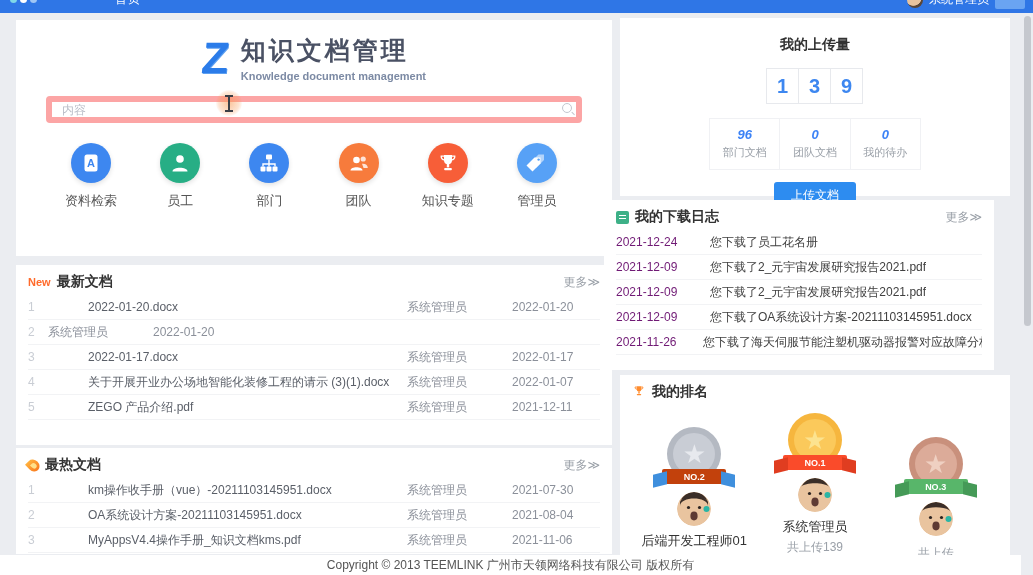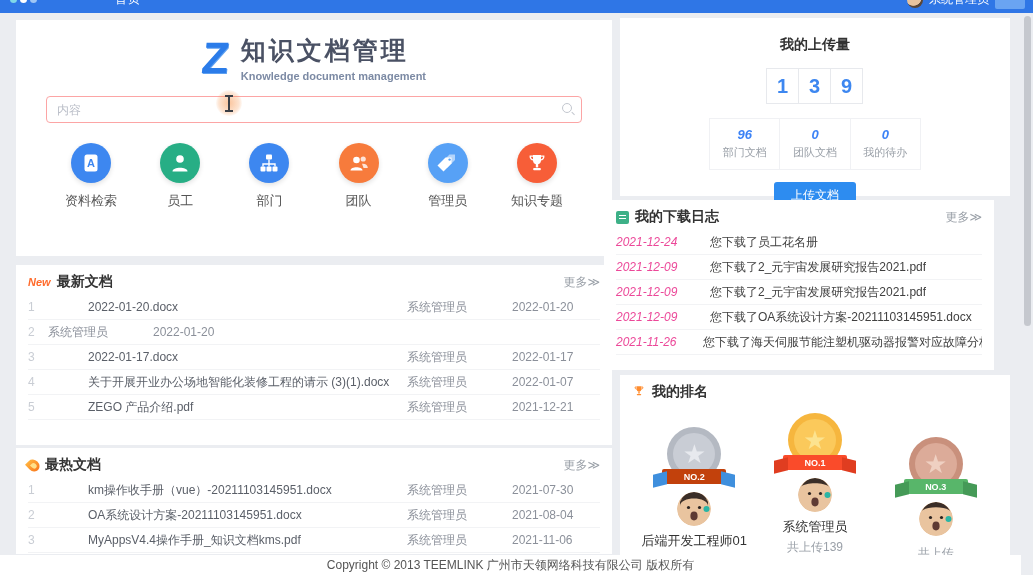--- a/index.html
+++ b/index.html
@@ -27,21 +27,21 @@
   .card { position:absolute; background:#fff; }
 
   
   .card-hero { left:16px; top:20px; width:596px; height:236px; }
   .brand { display:flex; justify-content:center; align-items:center; gap:12px; padding-top:14px; }
   .logo-z { font-size:44px; font-weight:bold; color:#2b7ce9; line-height:.9;
     transform:skewX(-6deg); text-shadow:1px 1px 0 #5ea0f0; }
   .brand-text .t1 { font-size:25px; font-weight:bold; color:#4a5164; letter-spacing:3px; }
   .brand-text .t2 { font-size:11px; color:#7c8aa4; font-weight:bold; margin-top:3px; }
   .search-wrap { position:relative; margin:14px 30px 0 30px; }
-  .search-input { width:100%; height:27px; border:1px solid #fca5a5; border-radius:4px;
+  .search-input { width:100%; height:27px; border:6px solid #fca5a5; border-radius:4px;
     padding:0 30px 0 10px; font-size:12px; color:#333; outline:none; }
   .search-input::placeholder { color:#b9bdc7; }
   .mag { position:absolute; right:10px; top:7px; width:10px; height:10px;
     border:1.4px solid #c3c7cf; border-radius:50%; }
   .mag::after { content:""; position:absolute; left:8px; top:9px; width:4px; height:1.4px;
     background:#c3c7cf; transform:rotate(45deg); }
   .cursor { position:absolute; left:170px; top:-6px; width:26px; height:26px; border-radius:50%;
     background:radial-gradient(circle,rgba(247,148,75,.55) 0%,rgba(247,148,75,.25) 55%,rgba(247,148,75,0) 75%);
     display:flex; align-items:center; justify-content:center; pointer-events:none; }
   .ibeam { position:relative; width:2px; height:15px; background:#3b3f46; }
@@ -55,21 +55,21 @@
   .nav-label { margin-top:9px; font-size:13px; color:#555; }
   .c1 { background:#3d87f0; } .c2 { background:#27ae85; } .c3 { background:#3d87f0; }
   .c4 { background:#f77b3c; } .c5 { background:#f75e38; } .c6 { background:#57a1f6; }
 
   
   .card-latest { left:16px; top:265px; width:596px; height:180px; }
   .card-hot    { left:16px; top:448px; width:596px; height:106px; overflow:hidden; }
   .sec-head { display:flex; align-items:center; height:30px; padding:4px 12px 0 12px; }
   .sec-title { font-size:14px; font-weight:bold; color:#333; margin-left:6px; }
   .more { margin-left:auto; font-size:12px; color:#9aa0a8; cursor:pointer; }
-  .new-badge { font-size:11px; font-style:italic; font-weight:bold; color:#ff6b2c;text-align:right; }
+  .new-badge { font-size:11px; font-weight:bold; color:#ff6b2c;text-align:right; }
   .flame { width:11px; height:13px; background:linear-gradient(#ffb23e,#f97b1f);
     border-radius:0 50% 50% 50%; transform:rotate(-45deg); position:relative; }
   .flame::after { content:""; position:absolute; left:3px; top:4px; width:5px; height:6px;
     background:#ffe08a; border-radius:0 50% 50% 50%; }
   .doc-row { display:flex; align-items:center; height:25px; margin:0 12px;
     border-bottom:1px solid #f2f3f5; font-size:12px; cursor:pointer; }
   .doc-no { width:20px; color:#c9cdd4; }
   .doc-title { flex:1; color:#5a5f68; margin-left:40px; white-space:nowrap; overflow:hidden; }
   .doc-owner { width:105px; color:#8b909a; }
   .doc-date { width:88px; color:#8b909a; }
@@ -88,21 +88,21 @@
   .stat-lab { font-size:11px; color:#9aa0a8; margin-top:3px; }
   .upload-btn { display:block; margin:12px auto 0 auto; width:82px; height:27px;
     background:#2d8cf0; color:#fff; font-size:12px; border:none; border-radius:3px; cursor:pointer; }
 
   .card-log { left:604px; top:200px; width:390px; height:170px; }
   .log-icon { width:13px; height:13px; background:#3db087; border-radius:2px; position:relative; }
   .log-icon::before { content:""; position:absolute; left:3px; top:4px; width:7px; height:1.5px;
     background:#fff; box-shadow:0 3px 0 #fff; }
   .log-row { display:flex; align-items:center; height:25px; margin:0 12px;
     border-bottom:1px solid #f2f3f5; font-size:12px; cursor:pointer; }
-  .log-date { width:78px; color:#ec4899;font-style:italic; }
+  .log-date { width:78px; color:#701a75; }
   .log-text { color:#404040; margin-left:16px; white-space:nowrap; overflow:hidden; }
 
   .card-rank { left:620px; top:375px; width:390px; height:180px; overflow:hidden; }
   .trophy-sm { font-size:13px; line-height:1; }
   .rank-row { display:flex; justify-content:space-around; padding:0 14px; }
   .rank-col { display:flex; flex-direction:column; align-items:center; width:120px; }
   .mt1 { margin-top:8px; } .mt2 { margin-top:22px; } .mt3 { margin-top:32px; }
   .coin { width:54px; height:54px; border-radius:50%; display:flex; align-items:center;
     justify-content:center; font-size:26px; }
   .coin-inner { width:42px; height:42px; border-radius:50%; display:flex;
@@ -204,40 +204,40 @@
           <svg width="24" height="24" viewBox="0 0 24 24" fill="#fff">
               <circle cx="9.5" cy="9" r="3.3"></circle>
               <path d="M3.5 19.5c0-4.2 12-4.2 12 0z"></path>
               <circle cx="16.2" cy="8" r="2.6" opacity=".8"></circle>
               <path d="M15 12.8c3.2-.4 5.8 1.2 5.8 4.2h-4.2" opacity=".8"></path>
             </svg>
         </span>
         <span class="nav-label">团队</span>
       </div>
       <div class="nav-item">
-        <span class="nav-circle c6">
-          <svg width="24" height="24" viewBox="0 0 24 24">
-              <path d="M13.5 3.5h5.5v5.5l-8 8-5.5-5.5z" fill="#fff" opacity=".55"></path>
-              <path d="M9.5 6.5h6v6l-8 8-6-6z" fill="#fff"></path>
-              <circle cx="13.6" cy="8.6" r="1.2" fill="#57a1f6"></circle>
-            </svg>
-        </span>
-        <span class="nav-label">管理员</span>
-      </div>
-      <div class="nav-item">
         <span class="nav-circle c5">
           <svg width="24" height="24" viewBox="0 0 24 24" fill="#fff">
               <path d="M8 4h8v5.2a4 4 0 0 1-8 0z"></path>
               <path d="M8 5.2H5.2a3.2 3.2 0 0 0 3.2 3.6M16 5.2h2.8a3.2 3.2 0 0 1-3.2 3.6" stroke="#fff" stroke-width="1.3" fill="none"></path>
               <rect x="10.8" y="13" width="2.4" height="3.4"></rect>
               <rect x="8.2" y="17" width="7.6" height="2.2" rx=".8"></rect>
             </svg>
         </span>
         <span class="nav-label">知识专题</span>
       </div>
+      <div class="nav-item">
+        <span class="nav-circle c6">
+          <svg width="24" height="24" viewBox="0 0 24 24">
+              <path d="M13.5 3.5h5.5v5.5l-8 8-5.5-5.5z" fill="#fff" opacity=".55"></path>
+              <path d="M9.5 6.5h6v6l-8 8-6-6z" fill="#fff"></path>
+              <circle cx="13.6" cy="8.6" r="1.2" fill="#57a1f6"></circle>
+            </svg>
+        </span>
+        <span class="nav-label">管理员</span>
+      </div>
     </div>
   </div>
 
   <div class="card card-latest">
     <div class="sec-head">
       <span class="new-badge">New</span>
       <span class="sec-title">最新文档</span>
       <span class="more">更多≫</span>
     </div>
     <div class="doc-row">
@@ -260,21 +260,21 @@
     <div class="doc-row">
       <span class="doc-no">4</span>
       <span class="doc-title">关于开展开业办公场地智能化装修工程的请示 (3)(1).docx</span>
       <span class="doc-owner">系统管理员</span>
       <span class="doc-date">2022-01-07</span>
     </div>
     <div class="doc-row">
       <span class="doc-no">5</span>
       <span class="doc-title">ZEGO 产品介绍.pdf</span>
       <span class="doc-owner">系统管理员</span>
-      <span class="doc-date">2021-12-21</span>
+      <span class="doc-date">2021-12-11</span>
     </div>
   </div>
 
   <div class="card card-hot">
     <div class="sec-head">
       <span class="flame"></span>
       <span class="sec-title">最热文档</span>
       <span class="more">更多≫</span>
     </div>
     <div class="doc-row">

